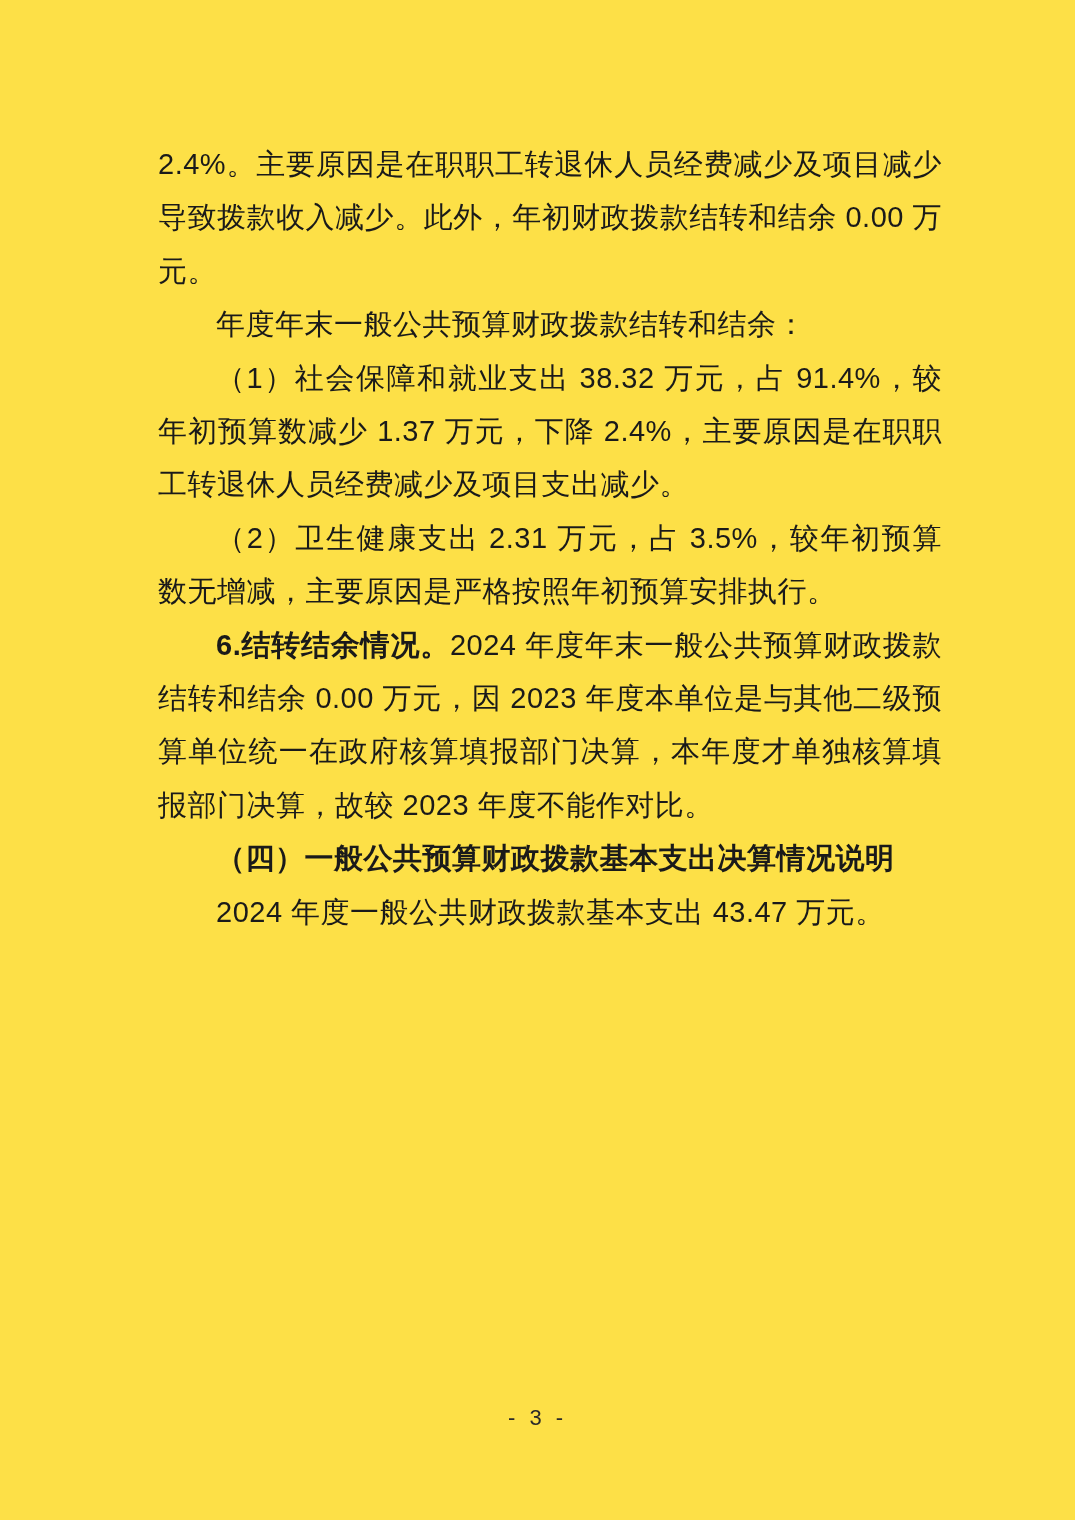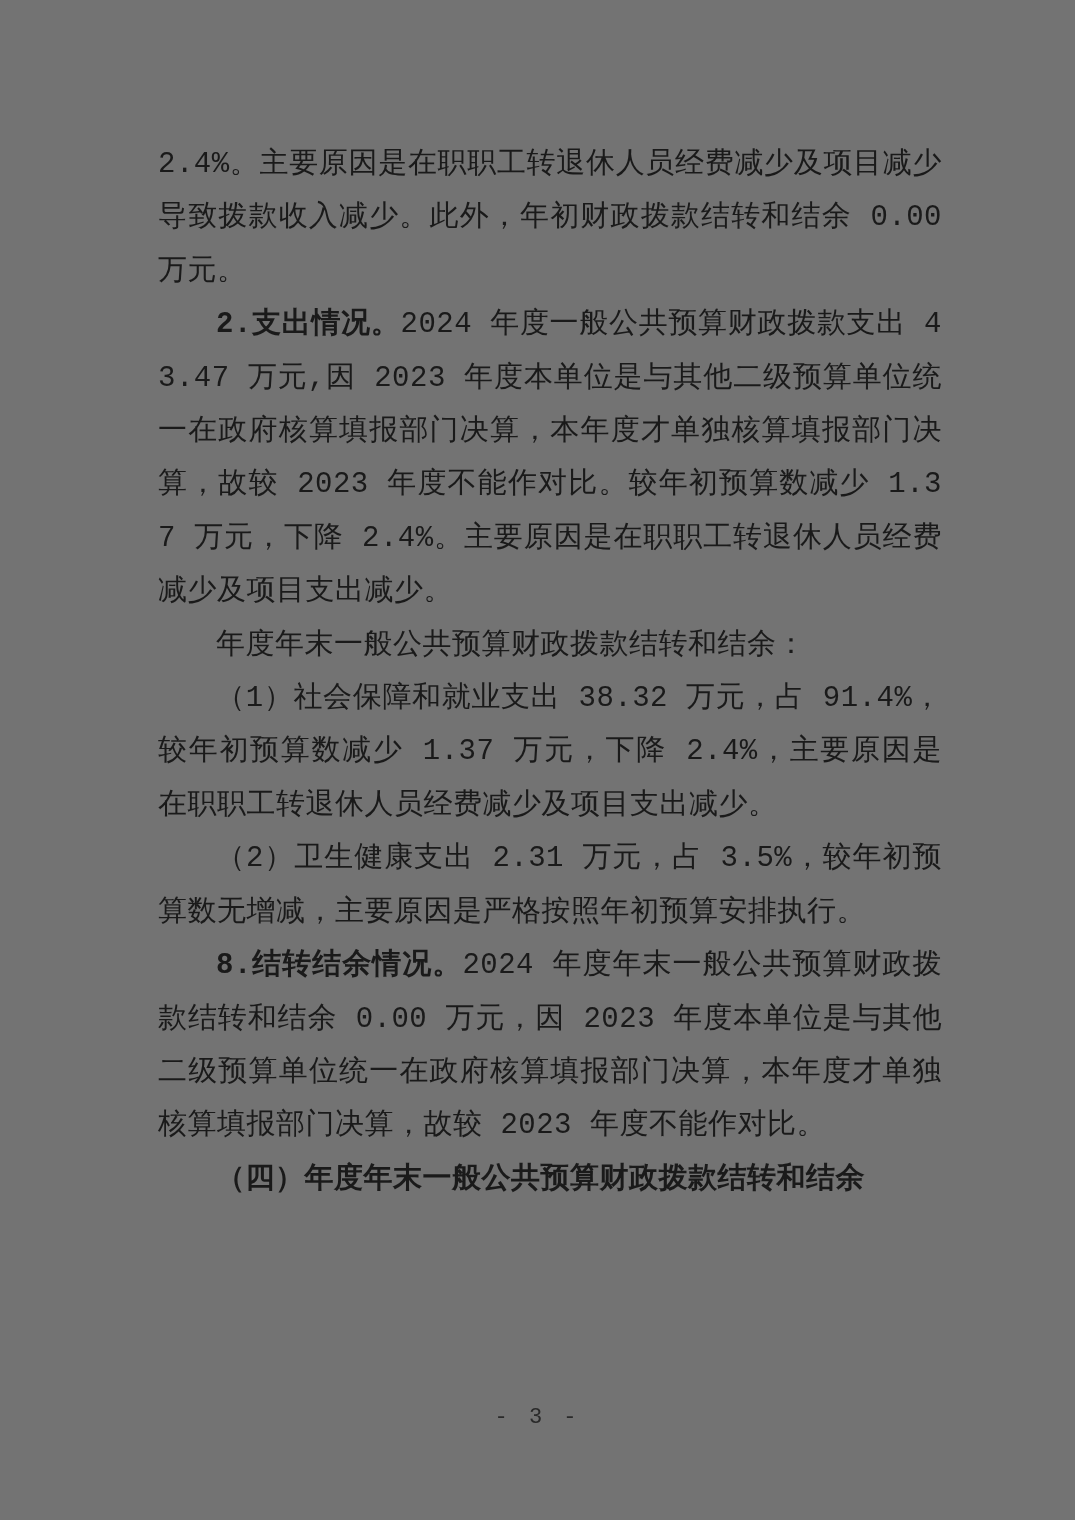--- a/index.html
+++ b/index.html
@@ -4,23 +4,23 @@
 <style>
   html, body {
     margin: 0;
     padding: 0;
     background: #ffffff;
   }
   .page {
     position: relative;
     width: 1075px;
     height: 1520px;
-    background: #737373;
+    background: #fde047;
     overflow: hidden;
-    font-family: Liberation Mono, monospace;
+    font-family: Liberation Sans, sans-serif;
     color: #1a1a1a;
   }
   .doc-body {
     position: absolute;
     left: 158px;
     top: 138px;
     width: 784px;
   }
   .doc-body p {
     margin: 0;
@@ -48,21 +48,21 @@
     letter-spacing: 4px;
     color: #2a2a2a;
   }
 </style>
 </head>
 <body>
 
 <div class="page">
   <div class="doc-body">
       <p class=""><span>2.4%。主要原因是在职职工转退休人员经费减少及项目减少导致拨款收入减少。此外，年初财政拨款结转和结余 0.00 万元。</span></p>
-      <p class="indent"><span class="bold">2.支出情况。</span><span>2024 年度一般公共预算财政拨款支出 43.47 万元,因 2023 年度本单位是与其他二级预算单位统一在政府核算填报部门决算，本年度才单独核算填报部门决算，故较 2023 年度不能作对比。较年初预算数减少 1.37 万元，下降 2.4%。主要原因是在职职工转退休人员经费减少及项目支出减少。</span></p>
       <p class="indent"><span>年度年末一般公共预算财政拨款结转和结余：</span></p>
       <p class="indent"><span>（1）社会保障和就业支出 38.32 万元，占 91.4%，较年初预算数减少 1.37 万元，下降 2.4%，主要原因是在职职工转退休人员经费减少及项目支出减少。</span></p>
       <p class="indent"><span>（2）卫生健康支出 2.31 万元，占 3.5%，较年初预算数无增减，主要原因是严格按照年初预算安排执行。</span></p>
-      <p class="indent"><span class="bold">8.结转结余情况。</span><span>2024 年度年末一般公共预算财政拨款结转和结余 0.00 万元，因 2023 年度本单位是与其他二级预算单位统一在政府核算填报部门决算，本年度才单独核算填报部门决算，故较 2023 年度不能作对比。</span></p>
-      <p class="indent"><span class="bold">（四）年度年末一般公共预算财政拨款结转和结余</span></p>
+      <p class="indent"><span class="bold">6.结转结余情况。</span><span>2024 年度年末一般公共预算财政拨款结转和结余 0.00 万元，因 2023 年度本单位是与其他二级预算单位统一在政府核算填报部门决算，本年度才单独核算填报部门决算，故较 2023 年度不能作对比。</span></p>
+      <p class="indent"><span class="bold">（四）一般公共预算财政拨款基本支出决算情况说明</span></p>
+      <p class="indent"><span>2024 年度一般公共财政拨款基本支出 43.47 万元。</span></p>
     </div>
   <div class="footer">- 3 -</div>
 </div>
 
 </body></html>

